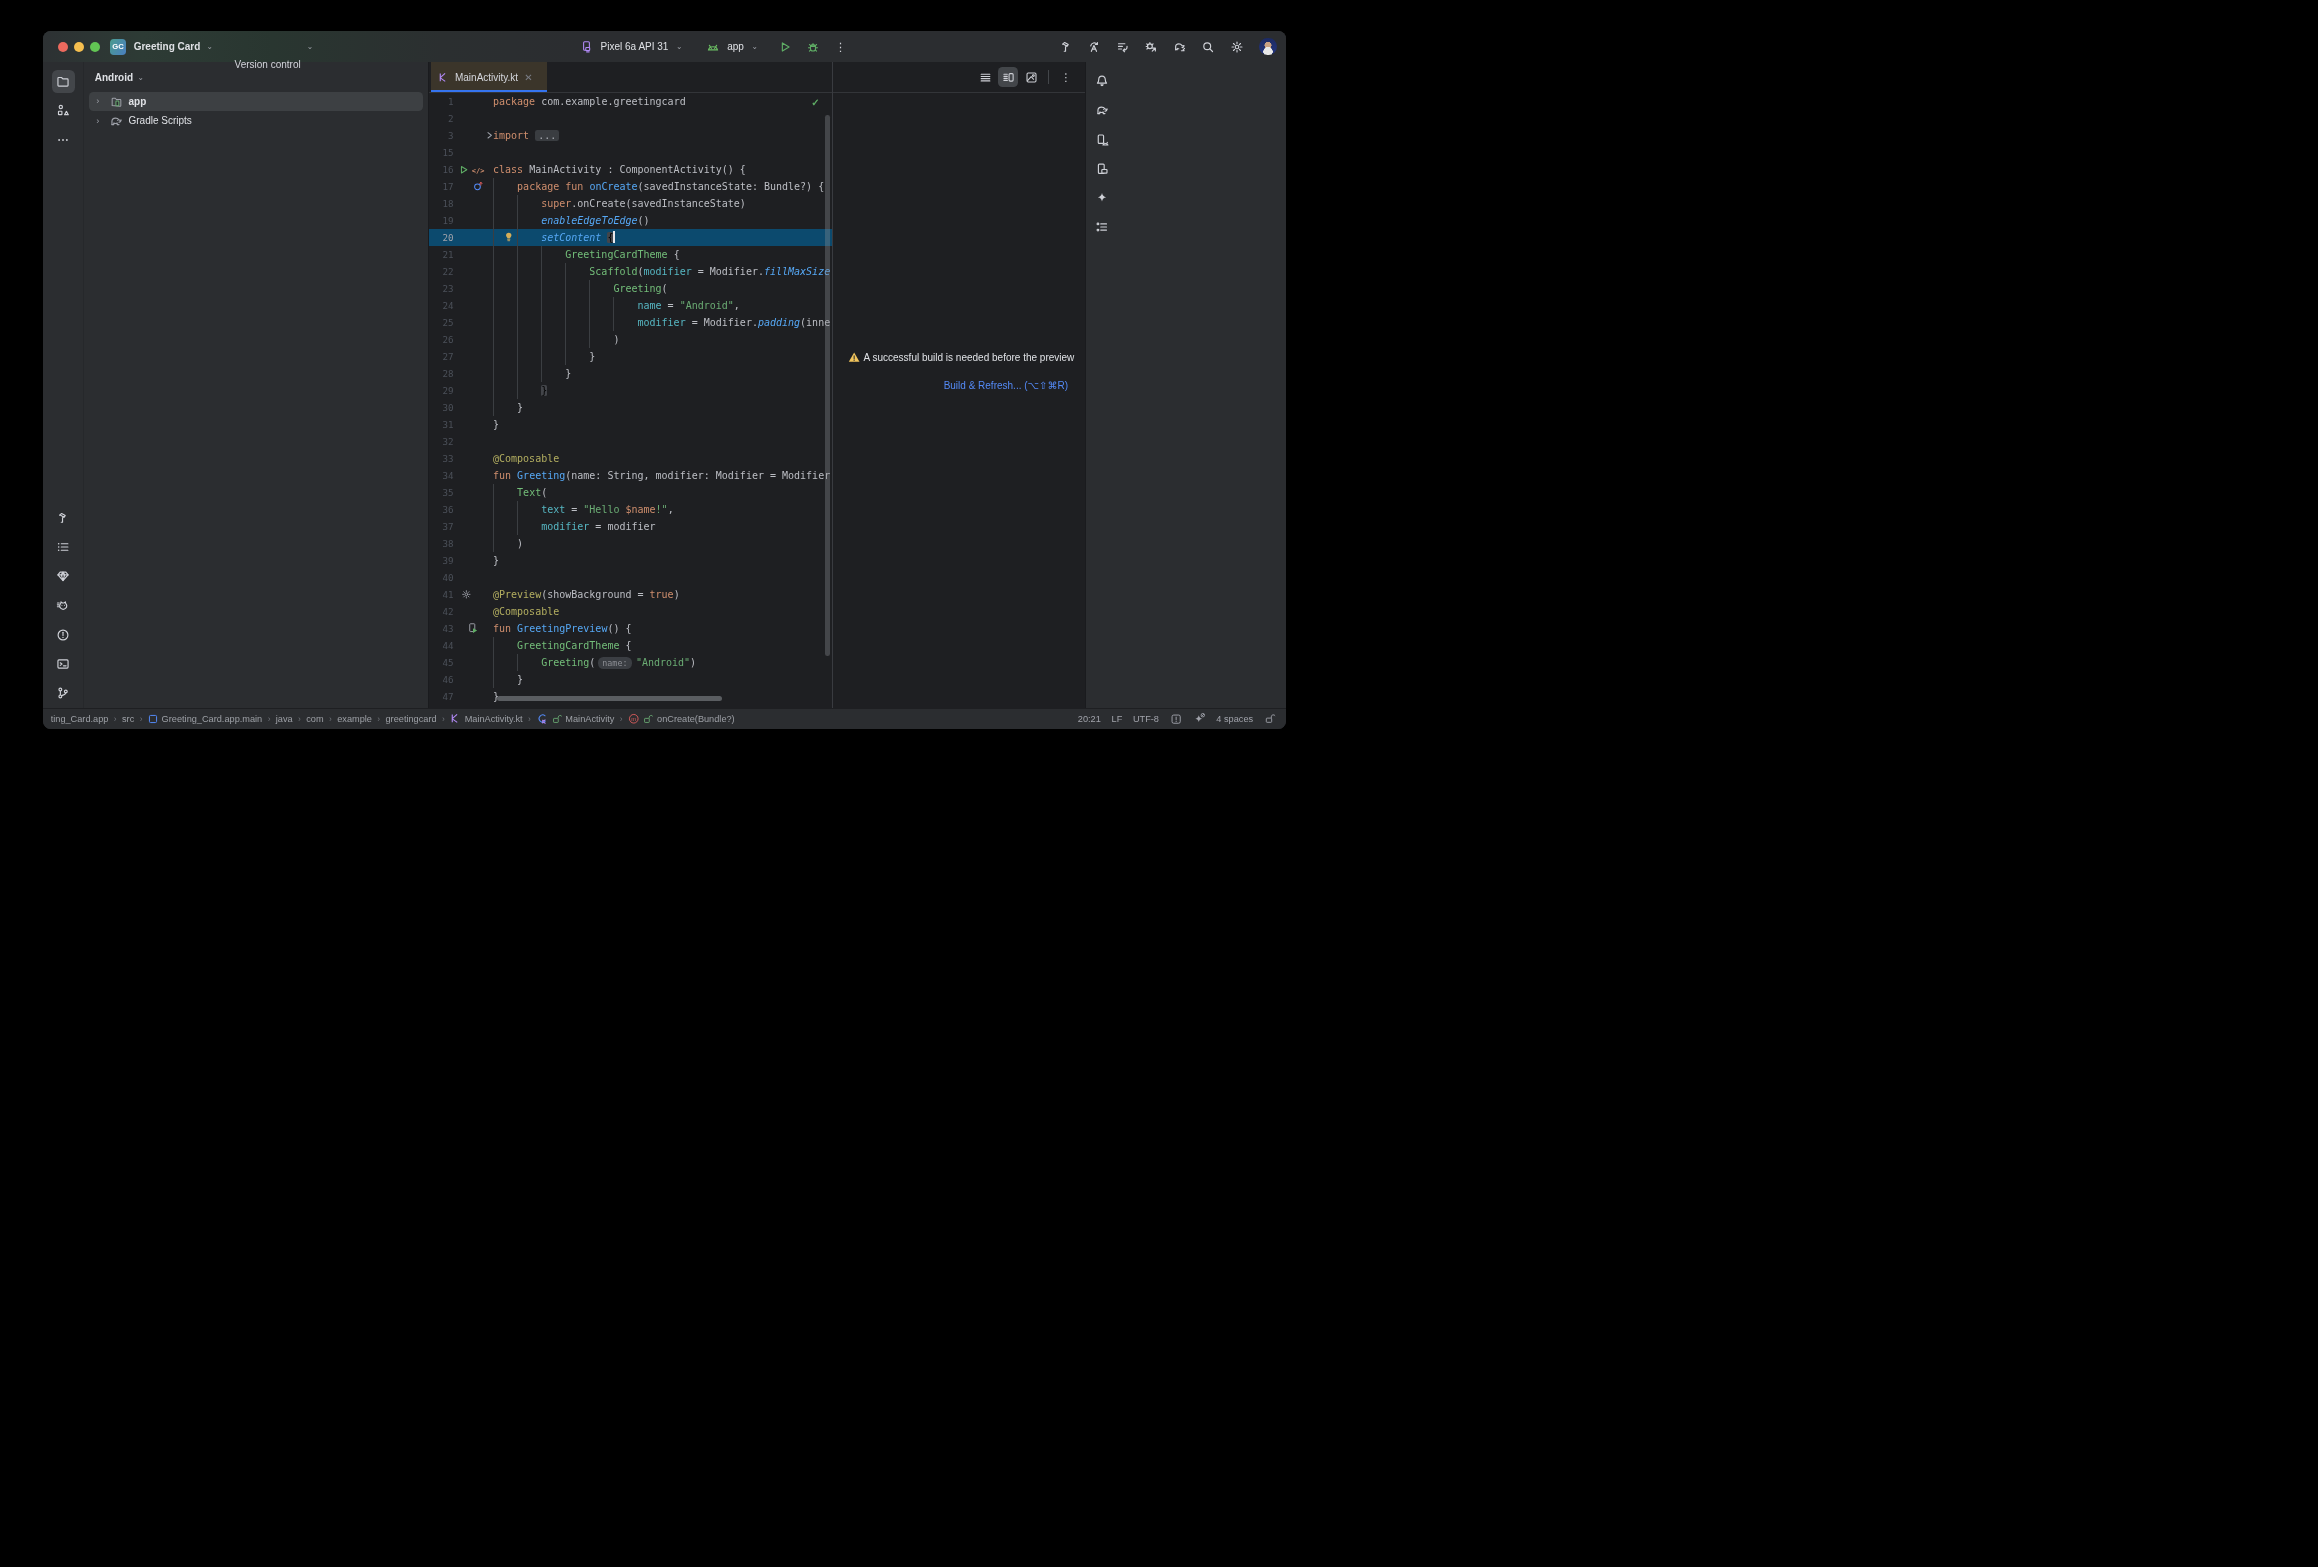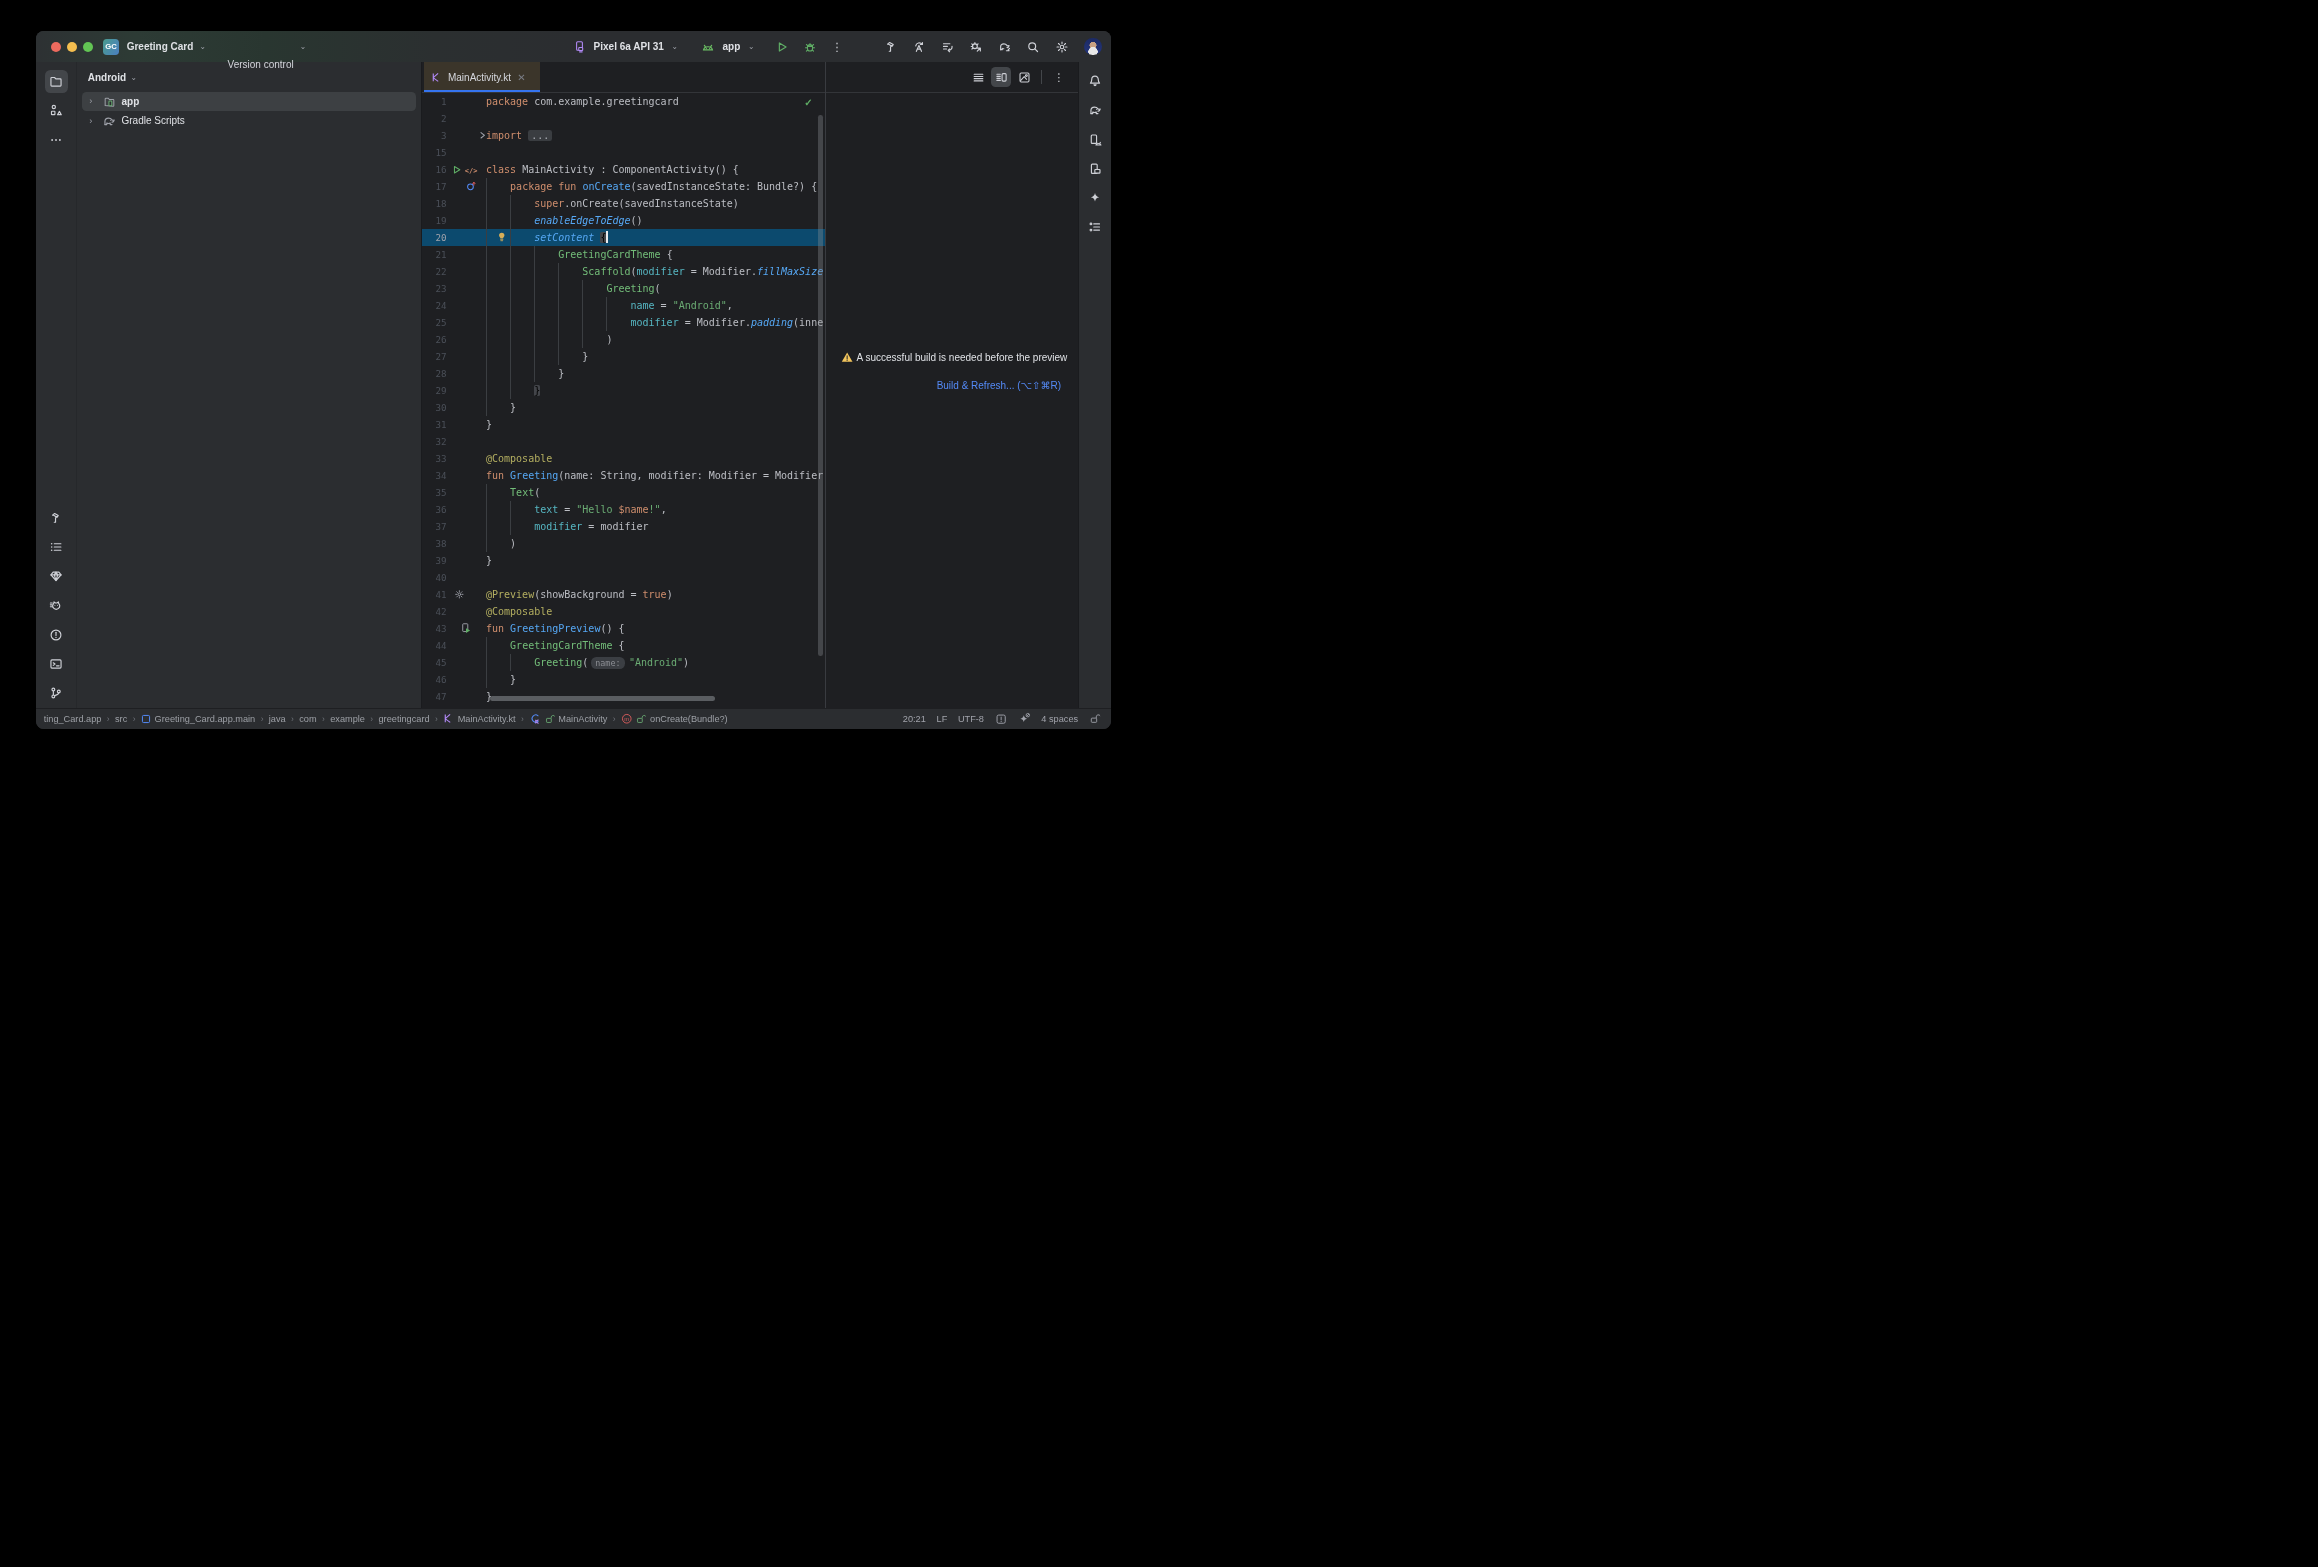--- a/index.html
+++ b/index.html
@@ -1,36 +1,36 @@
 <!DOCTYPE html>
 <html style="font-size:12.3px"><head>
 <meta charset="utf-8">
 <style>
   * { margin:0; padding:0; box-sizing:border-box; }
   html,body { width:1159px; height:784px; background:#000; overflow:hidden;
     font-family:"Liberation Sans", sans-serif; }
-  #window { position:absolute; left:36px; top:31px; width:1075px; height:698px;
+  #window { position:absolute; left:43px; top:31px; width:1243px; height:698px;
     border-radius:7.7px; overflow:hidden; background:#2b2d30;
     box-shadow:0 19px 54px rgba(0,0,0,.6); display:flex; flex-direction:column; }
 
   
   #titlebar { position:relative; height:31px; flex:0 0 31px;
     background:linear-gradient(90deg,#2d3133 0px,#2d3b35 100px,#293630 230px,#2b2f30 399px,#2b2d30 537px); }
   .traffic { position:absolute; top:10.7px; width:10px; height:10px; border-radius:50%; }
   #tl-close{ left:14.6px; background:#ed6a5e; } #tl-min{ left:31px; background:#f5bf4f; } #tl-zoom{ left:47px; background:#62c554; }
   .tb-group{ position:absolute; top:0; height:31px; display:flex; align-items:center; gap:4.6px; }
   #project-group{ left:67px; } #center-group{ left:537px; gap:6.1px; } #right-group{ right:9.2px; gap:7px; }
   #gc-badge{ width:16px; height:16px; border-radius:3.8px; background:linear-gradient(120deg,#4a9c8e,#4a7fc1);
     color:#fff; font-size:7.7px; font-weight:bold; display:flex; align-items:center; justify-content:center; }
   .tb-label{ color:#dfe1e5; font-size:10px; font-weight:600; margin-left:3.1px; }
   .tb-label.normal{ font-weight:400; color:#d3d5db; margin-left:17px;margin-top:36px; }
   .chev{ color:#9da0a8; font-size:7.7px; margin-left:1.5px; }
   .tb-icon-btn{ width:21.5px; height:21.5px; border-radius:4.6px; display:flex; align-items:center; justify-content:center; color:#ced0d6; }
   .tb-icon-btn svg{ display:block; }
-  #device-label,#runconfig-label{ color:#dfe1e5; font-size:10px; font-weight:700; margin-left:1.5px; }
+  #device-label,#runconfig-label{ color:#dfe1e5; font-size:10px; font-weight:400; margin-left:1.5px; }
   #avatar{ width:17.6px; height:17.6px; border-radius:50%; margin-left:4.6px;
     background:radial-gradient(circle at 50% 80%, #e8e8e8 0 28%, transparent 29%),
                radial-gradient(circle at 50% 42%, #c9a183 0 26%, transparent 27%),
                linear-gradient(#1c2a63,#24357d); }
 
   
   #main{ flex:1; display:flex; min-height:0; }
   .stripe{ background:#2b2d30; display:flex; flex-direction:column; align-items:center; padding-top:4.6px; }
   #left-stripe{ width:41px; border-right:0.8px solid #26282b; }
   #right-stripe{ width:33px; border-left:0.8px solid #1a1b1e; }

